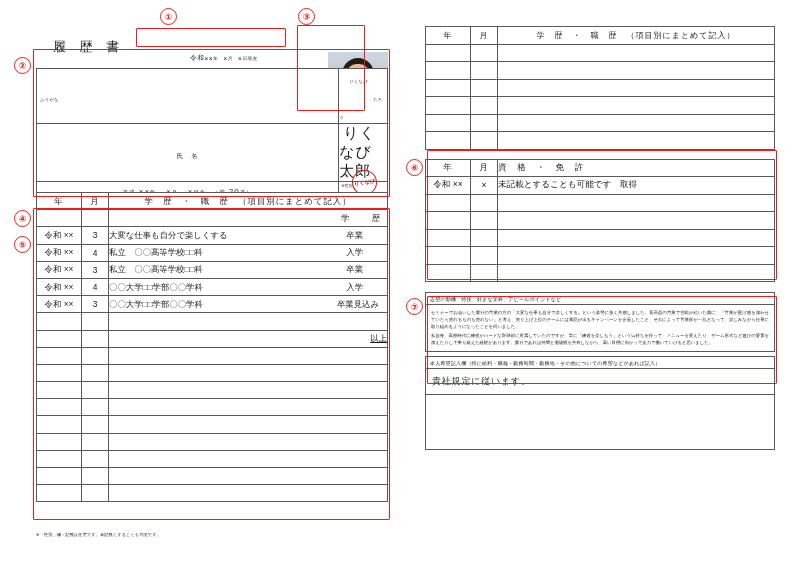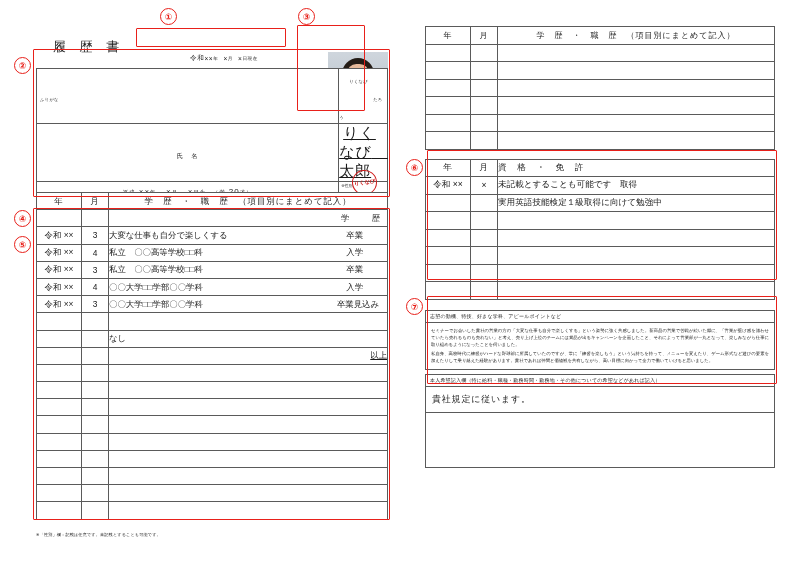--- a/index.html
+++ b/index.html
@@ -21,21 +21,21 @@
   
   #left-sheet{position:absolute;left:28px;top:24px;width:360px;height:500px;}
   #doc-title{position:absolute;left:8px;top:14px;font-size:13px;font-weight:normal;letter-spacing:5px;margin-left:17px;}
   #date-line{position:absolute;left:112px;top:27px;width:168px;height:15px;
              display:flex;align-items:center;justify-content:center;font-size:6.6px;letter-spacing:.6px;}
   #date-line .sm{font-size:4.6px;}
 
   #name-block{position:absolute;left:8px;top:44px;width:352px;}
   .row-furi{height:8px;}
   .name-cell{height:26px;}
-  #name-main{font-size:15px;letter-spacing:1px;padding-left:4px;text-decoration:underline;}
+  #name-main{font-size:15px;letter-spacing:1px;padding-left:4px;}
   #seal{position:absolute;right:10px;top:46px;width:23px;height:23px;border:1.6px solid #d01a1a;border-radius:50%;
         color:#d01a1a;font-size:5.2px;line-height:1.05;display:flex;align-items:center;justify-content:center;
         text-align:center;transform:rotate(-8deg);font-weight:bold;}
   .birth-cell{height:18px;font-size:8px;letter-spacing:1px;text-align:center;}
   .birth-cell .sm{font-size:5.4px;}
   .sex-cell{width:46px;}
   .addr-cell{height:26px;}
   .addr-main{font-size:9.5px;letter-spacing:1.2px;padding-left:10px;}
   .addr-zip{font-size:5.4px;padding-left:4px;}
   .tel-cell{width:92px;padding-left:4px;}
@@ -250,25 +250,20 @@
           </td>
         </tr>
         <tr>
               <td class="c-year"></td>
               <td class="c-month"></td>
               <td class="c-body"></td>
             </tr>
         <tr>
           <td class="c-year"></td>
               <td class="c-month"></td>
-          <td class="c-body">なし</td>
-        </tr>
-        <tr>
-          <td class="c-year"></td>
-              <td class="c-month"></td>
           <td class="c-body right-end">以上</td>
         </tr>
         <tr>
               <td class="c-year"></td>
               <td class="c-month"></td>
               <td class="c-body"></td>
             </tr>
         <tr>
               <td class="c-year"></td>
               <td class="c-month"></td>
@@ -362,25 +357,20 @@
       <tbody>
           <tr class="hd">
         <td class="c-year">年</td>
         <td class="c-month">月</td>
         <td style="text-align:left;">資　格　・　免　許</td>
       </tr>
       <tr>
         <td class="c-year">令和 ××</td>
         <td class="c-month">×</td>
         <td class="c-body">未記載とすることも可能です　取得</td>
-      </tr>
-      <tr>
-        <td class="c-year"></td>
-        <td class="c-month"></td>
-        <td class="c-body">実用英語技能検定１級取得に向けて勉強中</td>
       </tr>
       <tr>
             <td class="c-year"></td>
             <td class="c-month"></td>
             <td class="c-body"></td>
           </tr>
       <tr>
             <td class="c-year"></td>
             <td class="c-month"></td>
             <td class="c-body"></td>

